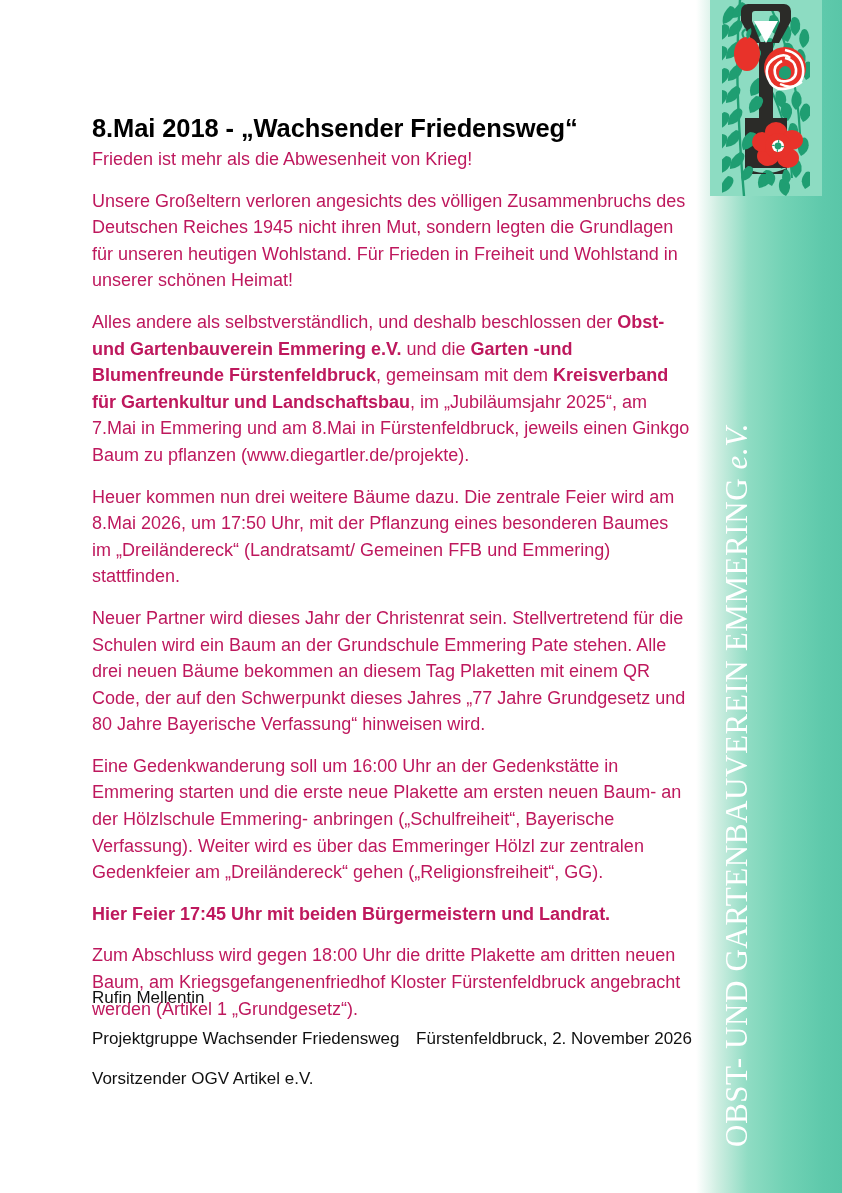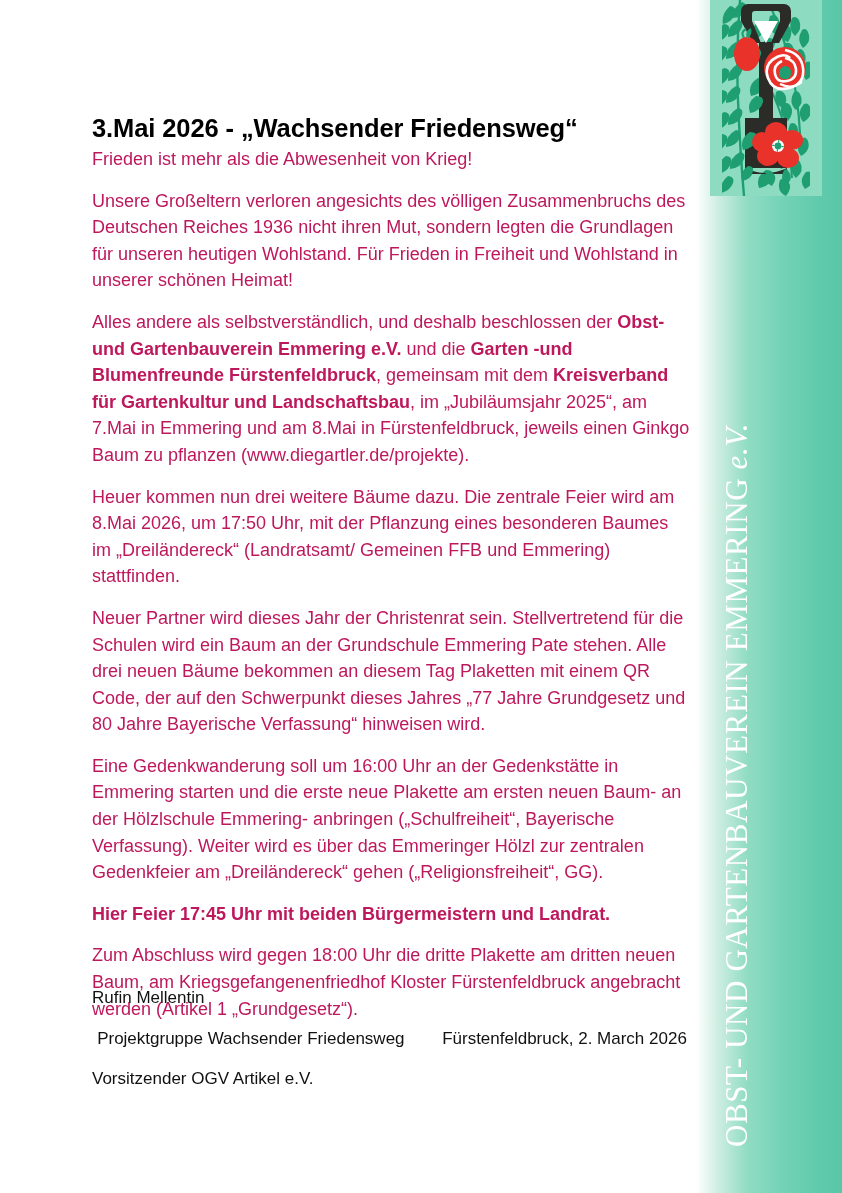--- a/index.html
+++ b/index.html
@@ -275,47 +275,47 @@
 
       <div class="vert-text">
         <span>OBST- UND GARTENBAUVEREIN EMMERING </span><span class="ev">e.V.</span>
       </div>
 
     </div>
   </div>
 
   <div class="doc">
 
-    <h1 class="title">3.Mai 2026  -  „Wachsender Friedensweg“</h1>
+    <h1 class="title">8.Mai 2018  -  „Wachsender Friedensweg“</h1>
 
     <div class="body-block">
 
       <p>Frieden ist mehr als die Abwesenheit von Krieg!</p>
 
-      <p>Unsere Großeltern verloren angesichts des völligen Zusammenbruchs des Deutschen Reiches 1936 nicht ihren Mut, sondern legten die Grundlagen für unseren heutigen Wohlstand. Für Frieden in Freiheit und Wohlstand in unserer schönen Heimat!</p>
+      <p>Unsere Großeltern verloren angesichts des völligen Zusammenbruchs des Deutschen Reiches 1945 nicht ihren Mut, sondern legten die Grundlagen für unseren heutigen Wohlstand. Für Frieden in Freiheit und Wohlstand in unserer schönen Heimat!</p>
 
       <p><span>Alles andere als selbstverständlich, und deshalb beschlossen der </span><b>Obst- und Gartenbauverein Emmering e.V.</b><span> und die </span><b>Garten -und Blumenfreunde Fürstenfeldbruck</b><span>, gemeinsam mit dem </span><b>Kreisverband für Gartenkultur und Landschaftsbau</b><span>, im „Jubiläumsjahr 2025“, am 7.Mai in Emmering und am 8.Mai in Fürstenfeldbruck, jeweils einen Ginkgo Baum zu pflanzen (www.diegartler.de/projekte).</span></p>
 
 
       <p>Heuer kommen nun drei weitere Bäume dazu. Die zentrale Feier wird am 8.Mai 2026, um 17:50 Uhr, mit der Pflanzung eines besonderen Baumes im „Dreiländereck“ (Landratsamt/ Gemeinen FFB und Emmering) stattfinden.</p>
 
       <p>Neuer Partner wird dieses Jahr der Christenrat sein. Stellvertretend für die Schulen wird ein Baum an der Grundschule Emmering Pate stehen.  Alle drei neuen Bäume bekommen an diesem Tag Plaketten mit einem QR Code, der auf den Schwerpunkt dieses Jahres „77 Jahre Grundgesetz und 80 Jahre Bayerische Verfassung“ hinweisen wird.</p>
 
       <p>Eine Gedenkwanderung soll um 16:00 Uhr an der Gedenkstätte in Emmering starten und die erste neue Plakette am ersten neuen Baum- an der Hölzlschule Emmering- anbringen („Schulfreiheit“, Bayerische Verfassung). Weiter wird es über das Emmeringer Hölzl zur zentralen Gedenkfeier am „Dreiländereck“ gehen („Religionsfreiheit“, GG).</p>
 
       <p><b>Hier Feier 17:45 Uhr mit beiden Bürgermeistern und Landrat.</b></p>
 
       <p>Zum Abschluss wird gegen 18:00 Uhr die dritte Plakette am dritten neuen Baum, am Kriegsgefangenenfriedhof Kloster Fürstenfeldbruck angebracht werden (Artikel 1 „Grundgesetz“).</p>
 
     </div>
 
     <div class="sign">
       <p>Rufin Mellentin</p>
       <div class="row">
         <p class="left">Projektgruppe Wachsender Friedensweg</p>
-        <p class="right">Fürstenfeldbruck, 2. March 2026</p>
+        <p class="right">Fürstenfeldbruck, 2. November 2026</p>
       </div>
       <p>Vorsitzender OGV Artikel e.V.</p>
     </div>
 
   </div>
 
 </div>
 
 </body></html>

